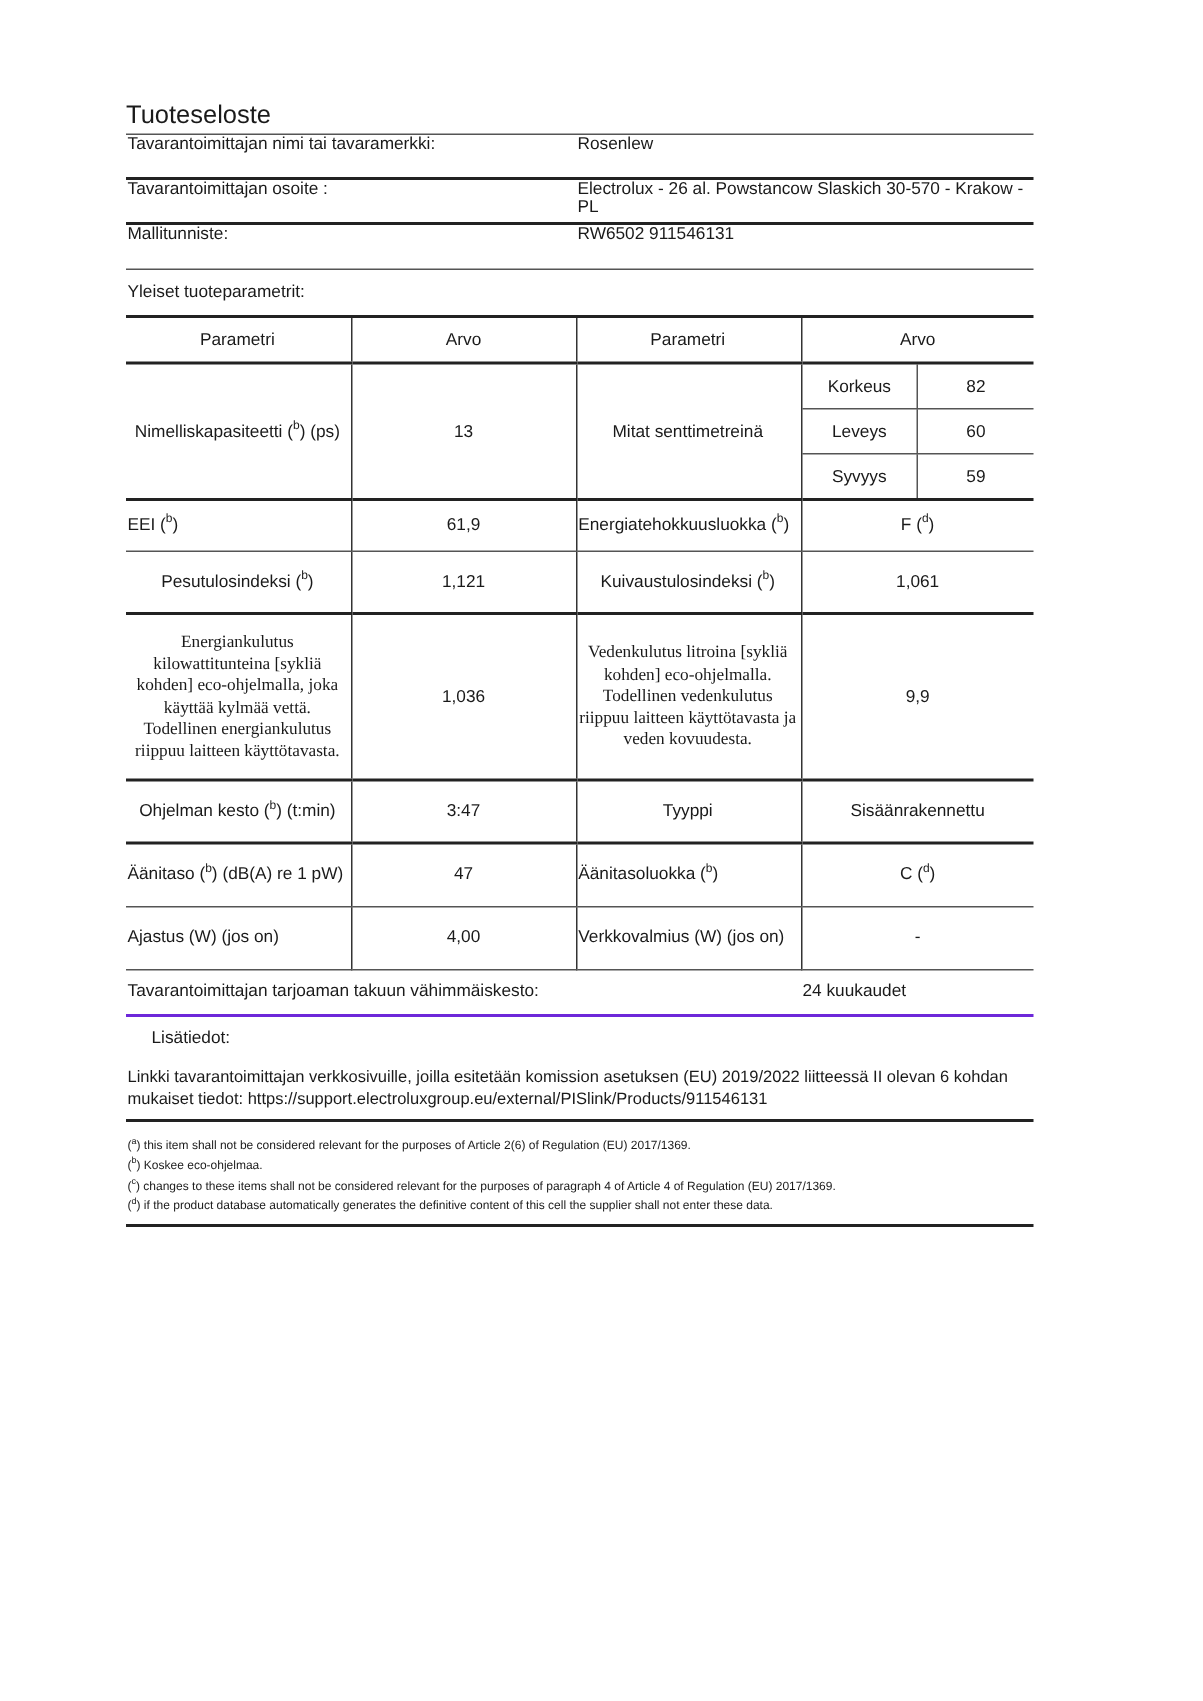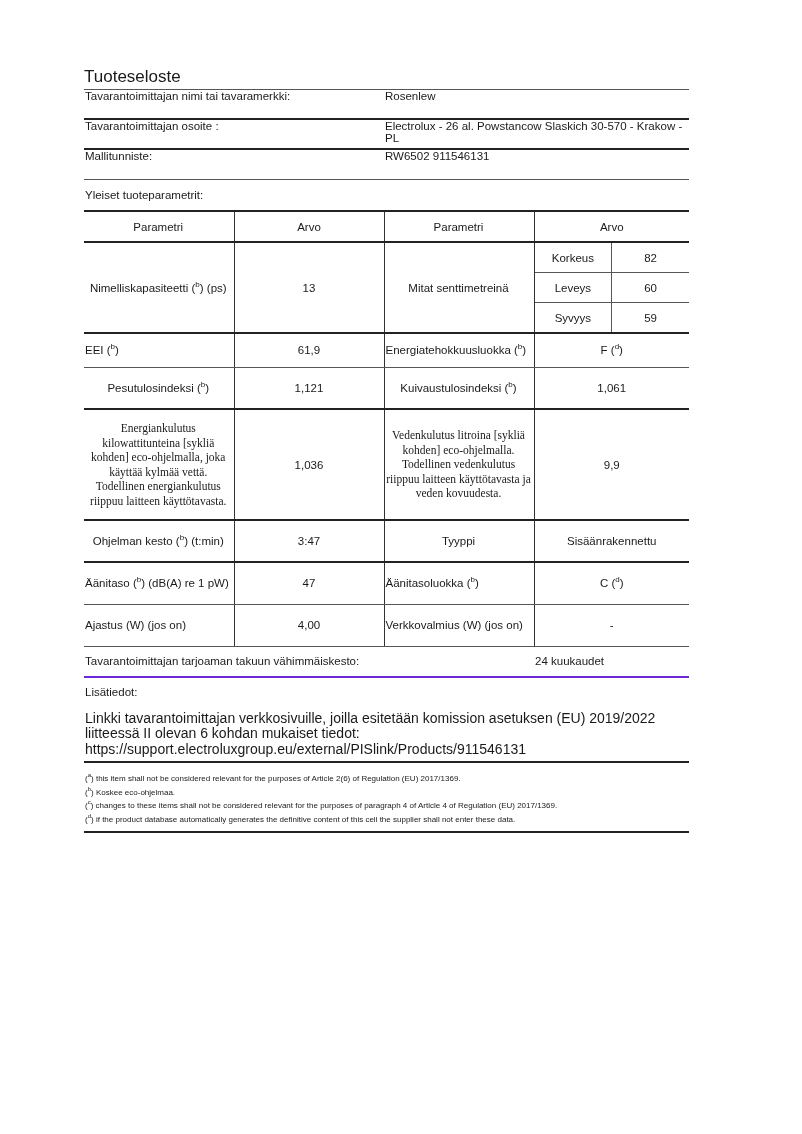--- a/index.html
+++ b/index.html
@@ -86,22 +86,22 @@
       display: flex;
       align-items: center;
       border-bottom: 2px solid #6d28d9;
     }
     .warranty .lbl { width: 450px; padding-left: 1px; }
     .warranty .val { flex: 1; }
     .extra {
       border-bottom: 2px solid #222;
       padding: 8px 1px 4px 1px;
     }
-    .extra .head { margin-bottom: 13px; }
-    .extra .link { line-height: 15.5px; font-size: 14px; }
+    .extra .head { margin-bottom: 13px; margin-left: 16px; }
+    .extra .link { line-height: 15.5px; font-size: 11px; }
     .footnotes {
       border-bottom: 2px solid #222;
       padding: 9px 1px 5px 1px;
       font-size: 8px;
       line-height: 13.5px;
     }
     .footnotes .fsup { font-size: 6px; vertical-align: super; line-height: 0; }
   </style>
 </head>
 <body>

